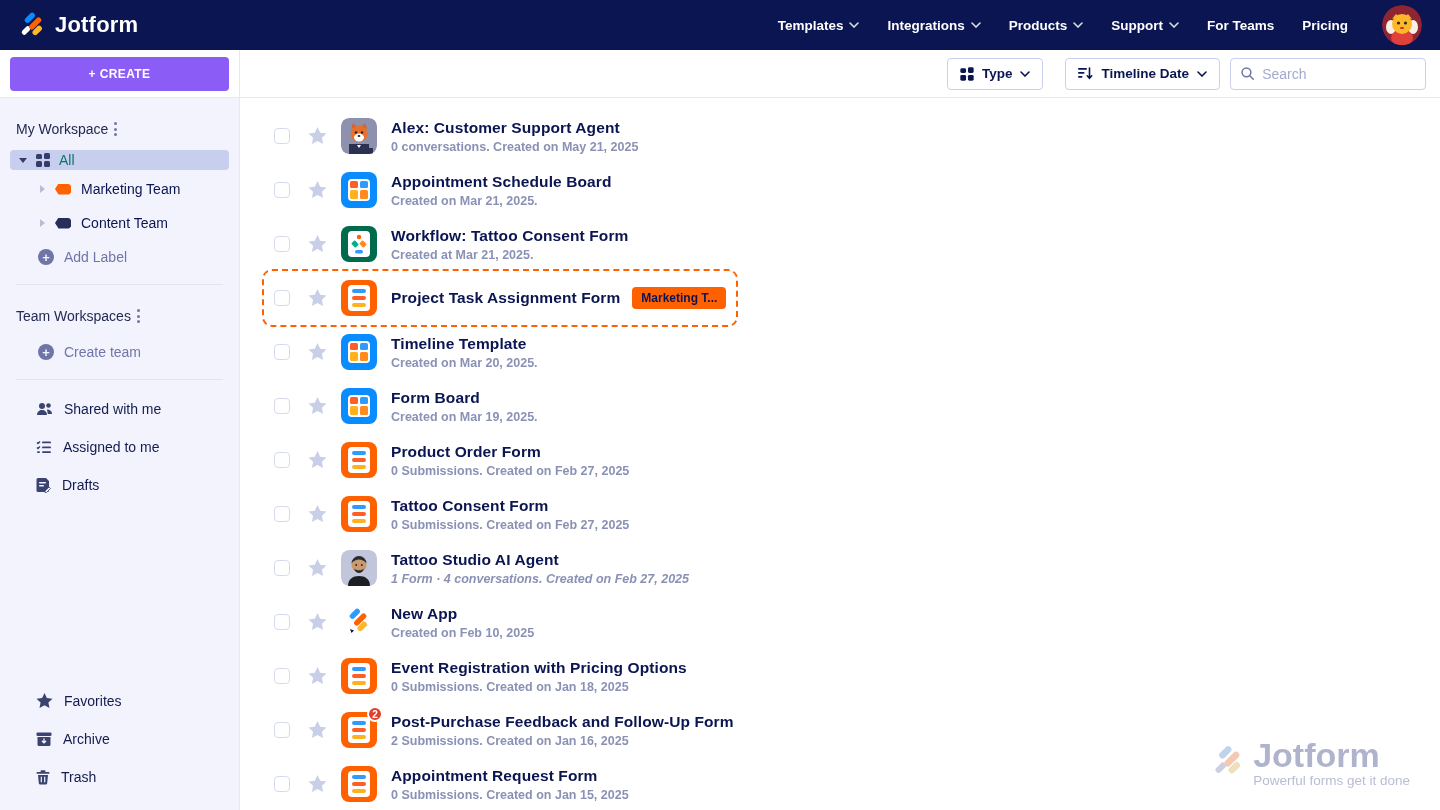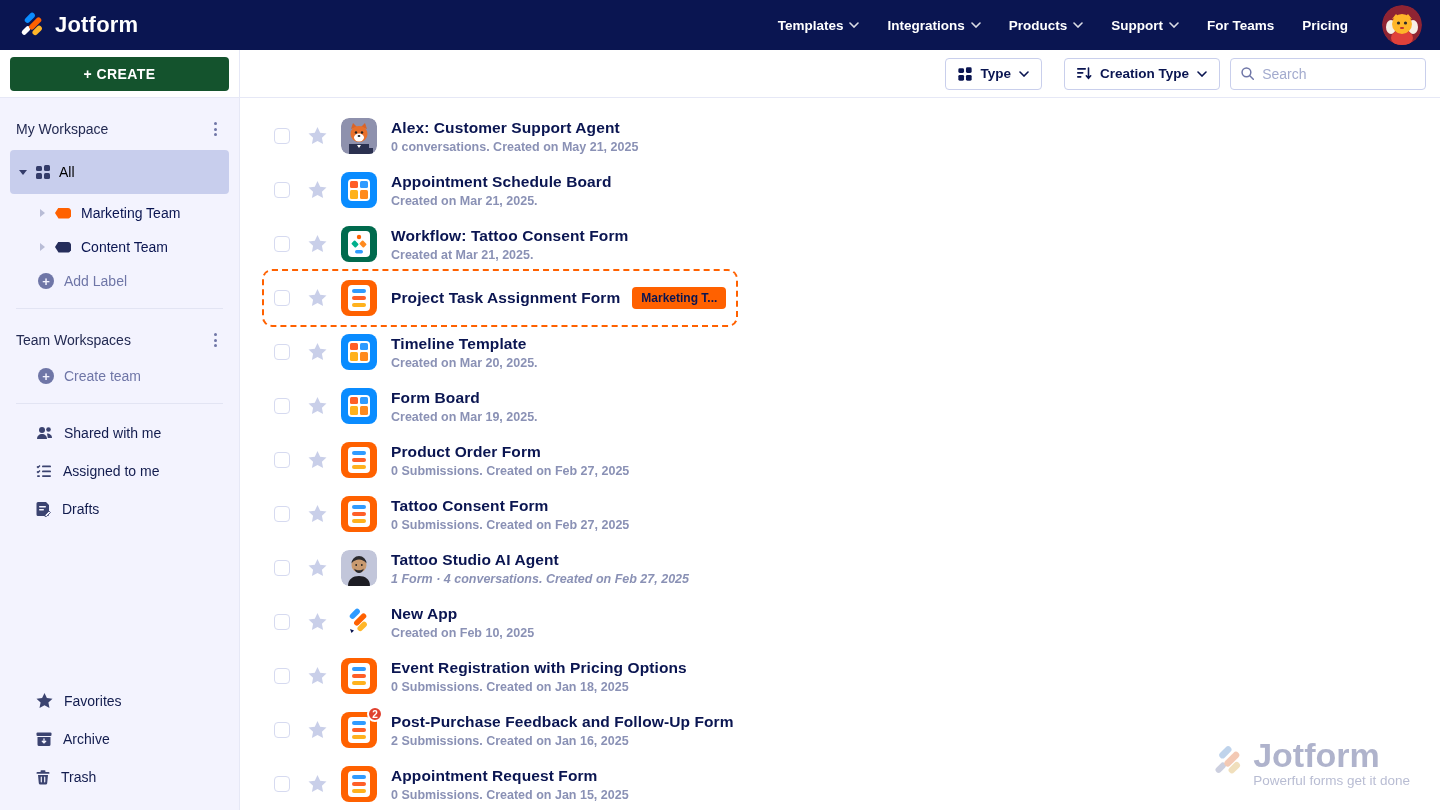--- a/index.html
+++ b/index.html
@@ -12,28 +12,28 @@
   .logo-text { color:#fff; font-size:22px; font-weight:800; letter-spacing:.2px; }
   .nav-right { margin-left:auto; display:flex; align-items:center; gap:28px; }
   .nav-item { color:#fff; font-size:13.5px; font-weight:600; display:flex; align-items:center; gap:6px; cursor:pointer; }
   .nav-item svg { opacity:.85; }
   .nav-avatar { width:40px; height:40px; border-radius:50%; overflow:hidden; margin-left:6px; flex:none; cursor:pointer; }
 
   
   .app { display:flex; height:760px; }
   .sidebar { width:240px; flex:none; display:flex; flex-direction:column; border-right:1px solid #e6e8f6; }
   .sidebar-top { height:48px; background:#fff; border-bottom:1px solid #e6e8f6; display:flex; align-items:center; padding:0 10px; }
-  .create-btn { flex:1; height:34px; background:#14532d; border:none; border-radius:4px; color:#fff; font-family:inherit; font-size:14px; font-weight:700; letter-spacing:.4px; cursor:pointer; }
+  .create-btn { flex:1; height:34px; background:#8b5cf6; border:none; border-radius:4px; color:#fff; font-family:inherit; font-size:12px; font-weight:700; letter-spacing:.4px; cursor:pointer; }
   .sidebar-scroll { flex:1; background:#f3f3fe; display:flex; flex-direction:column; padding:10px 0 14px; overflow:hidden; }
 
-  .section-header { display:flex; align-items:center; justify-content:space-between; padding:10px 16px 8px; font-size:14px; color:#232a52; }
+  .section-header { display:flex; align-items:center; justify-content:flex-start; padding:10px 16px 8px; font-size:14px; color:#232a52; }
   .kebab { display:flex; flex-direction:column; gap:2.5px; padding:4px 6px; cursor:pointer; }
   .kebab i { width:3px; height:3px; border-radius:50%; background:#6f76a7; display:block; }
 
-  .all-row { margin:2px 10px; height:44px; background:#c8ceed; border-radius:4px; display:flex; align-items:center; gap:9px; padding:0 9px; font-size:14px; color:#000000; cursor:pointer; }
+  .all-row { margin:2px 10px; height:20px; background:#c8ceed; border-radius:4px; display:flex; align-items:center; gap:9px; padding:0 9px; font-size:14px; color:#0f766e; cursor:pointer; }
   .caret-down { width:0; height:0; border-left:4.5px solid transparent; border-right:4.5px solid transparent; border-top:5px solid #343c6a; }
   .caret-right { width:0; height:0; border-top:4.5px solid transparent; border-bottom:4.5px solid transparent; border-left:5px solid #b8bcd6; }
   .grid-icon { display:grid; grid-template-columns:6px 6px; grid-template-rows:6px 6px; gap:2px; }
   .grid-icon i { background:#343c6a; border-radius:1.5px; display:block; }
   .grid-icon i:nth-child(1){ border-radius:1.5px 1.5px 1.5px 1.5px; height:5px; margin-top:1px; }
 
   .tree-row { height:34px; display:flex; align-items:center; gap:10px; padding-left:40px; font-size:14px; color:#0a1551; cursor:pointer; }
   .tag { width:16px; height:11px; flex:none; clip-path:polygon(0 50%, 22% 0, 88% 0, 100% 18%, 100% 82%, 88% 100%, 22% 100%); border-radius:3px; }
   .muted-row { height:34px; display:flex; align-items:center; gap:10px; padding-left:38px; font-size:14px; color:#6f76a7; cursor:pointer; }
   .plus-circle { width:16px; height:16px; border-radius:50%; background:#6f76a7; color:#f3f3fe; display:flex; align-items:center; justify-content:center; font-size:13px; font-weight:700; line-height:1; flex:none; }
@@ -279,21 +279,21 @@
             <path d="M1 1l4 4 4-4" stroke="#0a1551" stroke-width="1.6" fill="none" stroke-linecap="round"></path>
           </svg>
       </button>
       <button class="tb-btn">
         <svg width="15" height="14" viewBox="0 0 15 14">
             <rect x="0" y="1" width="9" height="1.7" rx=".85" fill="#0a1551"></rect>
             <rect x="0" y="5" width="6.5" height="1.7" rx=".85" fill="#0a1551"></rect>
             <rect x="0" y="9" width="4.5" height="1.7" rx=".85" fill="#0a1551"></rect>
             <path d="M11.5 1v10M9.3 8.8l2.2 2.4 2.2-2.4" stroke="#0a1551" stroke-width="1.6" fill="none" stroke-linecap="round"></path>
           </svg>
-        <span>Creation Type</span>
+        <span>Timeline Date</span>
         <svg width="10" height="6" viewBox="0 0 10 6">
             <path d="M1 1l4 4 4-4" stroke="#0a1551" stroke-width="1.6" fill="none" stroke-linecap="round"></path>
           </svg>
       </button>
       <div class="search-box">
         <svg width="15" height="15" viewBox="0 0 15 15">
             <circle cx="6.2" cy="6.2" r="5" stroke="#6f76a7" stroke-width="1.7" fill="none"></circle>
             <path d="M10 10l4 4" stroke="#6f76a7" stroke-width="1.7" stroke-linecap="round"></path>
           </svg>
         <input type="text" placeholder="Search" style="">

